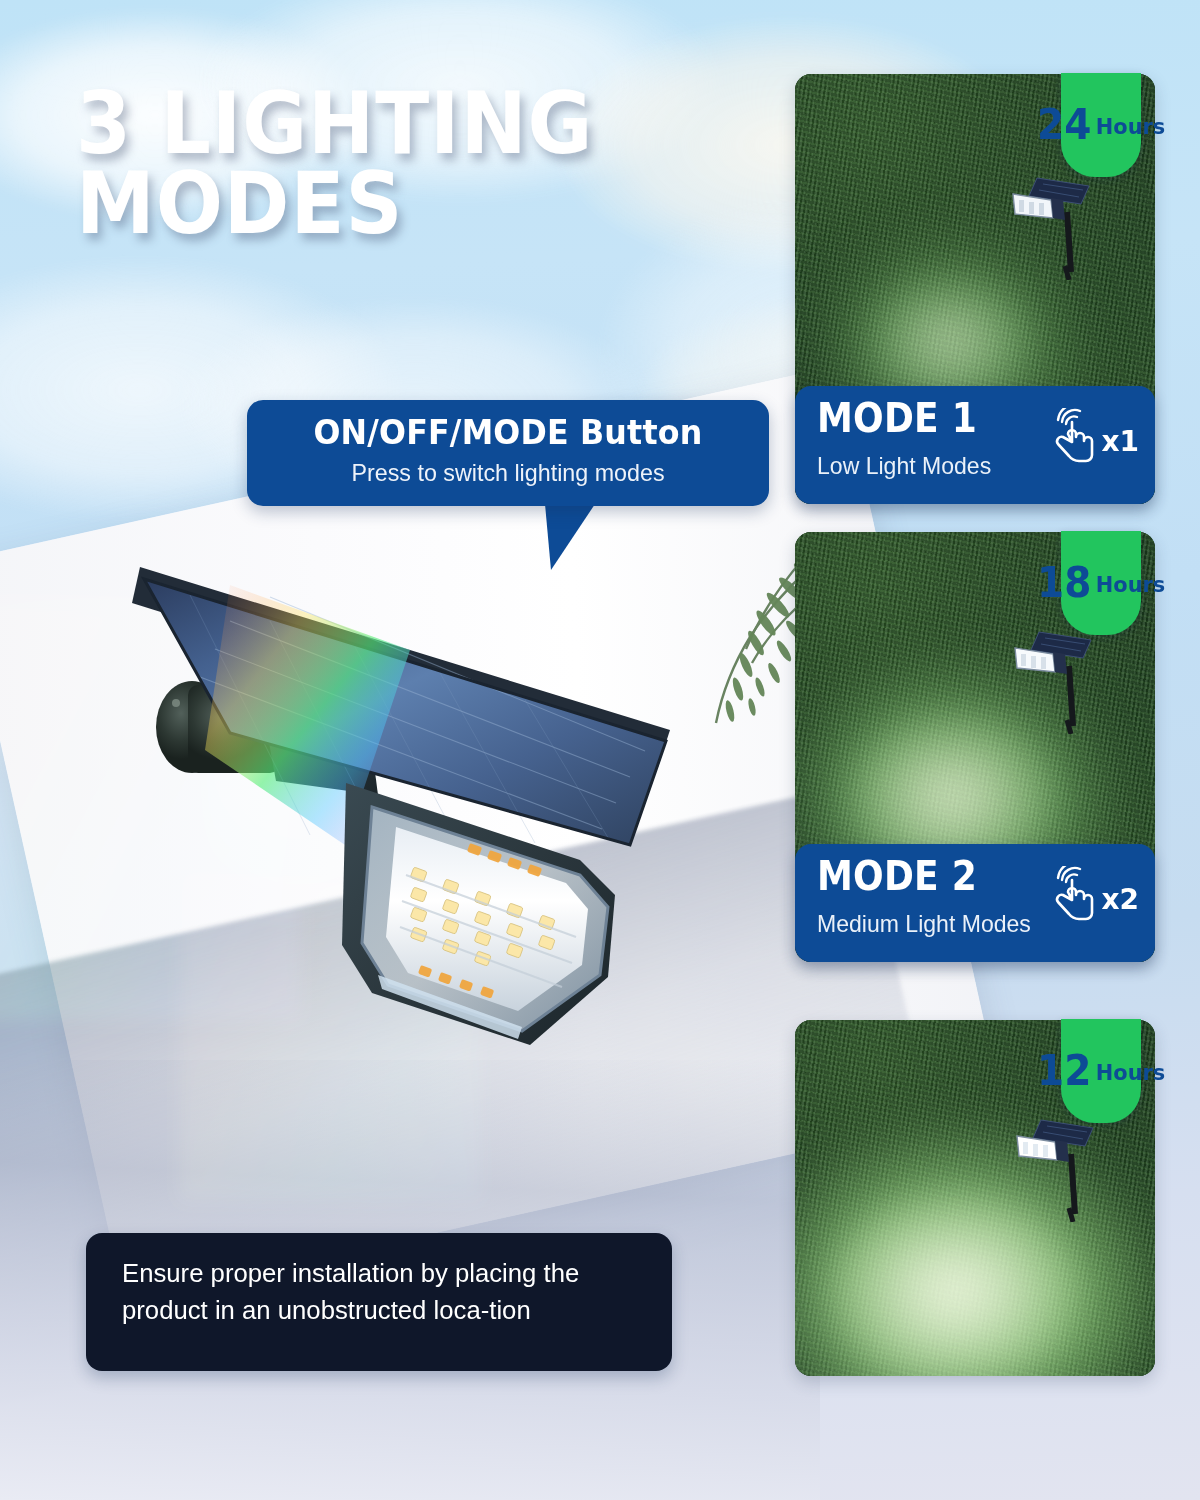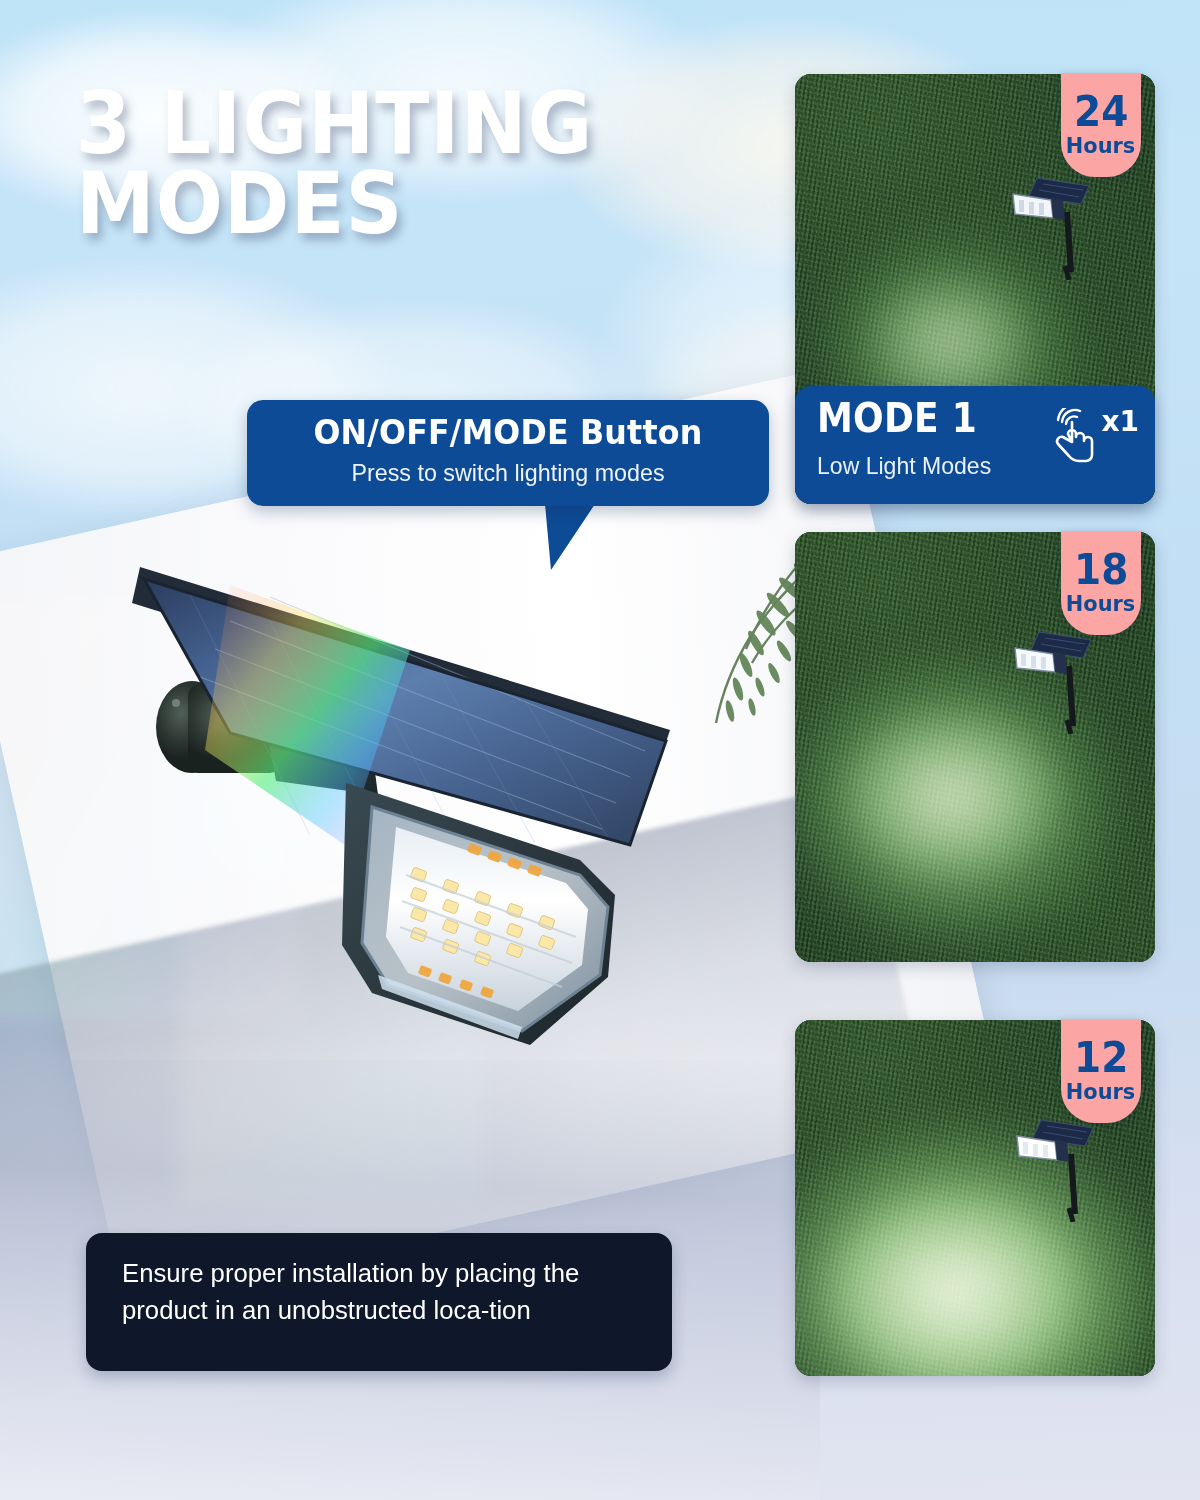--- a/index.html
+++ b/index.html
@@ -147,23 +147,23 @@
   }
   .glow-core { position:absolute; border-radius:50%; filter:blur(16px); }
   .spot-fix { position:absolute; inset:0; }
 
   
   .lamp { position:absolute; }
 
   
   .badge {
     position:absolute; right:14px; top:-1px; width:80px; height:104px;
-    background:#fca5a5;
+    background:#22c55e;
     border-radius:0 0 34px 34px;
-    display:flex; flex-direction:column; align-items:center; justify-content:center;
+    display:flex; align-items:center; justify-content:center;
     box-shadow:0 3px 9px rgba(20,40,70,.22);
     z-index:5;
   }
   .badge-num {
     font-family:"DejaVu Sans", sans-serif;
     font-weight:bold; font-size:42px; color:#0d4b96; line-height:.95;
     transform:scaleX(.93);
   }
   .badge-unit {
     font-family:"DejaVu Sans", sans-serif;
@@ -184,21 +184,21 @@
     font-weight:bold; font-size:40px; color:#fff; line-height:1;
     letter-spacing:.3px; transform:scaleX(.9); transform-origin:left top;
   }
   .strip-sub {
     position:absolute; left:22px; top:68px;
     font-size:24px; color:#eaf1f9; line-height:1;
     transform:scaleX(.96); transform-origin:left top;
   }
   .tap-wrap {
     position:absolute; right:16px; top:22px;
-    display:flex; gap:3px;
+    display:flex; align-items:flex-end; gap:3px;
   }
   .tap-count {
     font-family:"DejaVu Sans", sans-serif;
     font-weight:bold; font-size:28px; color:#fff; line-height:1; padding-bottom:8px;
   }
 </style>
 </head>
 <body>
 
 <div id="scene">
@@ -447,20 +447,35 @@
           <rect x="22" y="32" width="5" height="12"></rect>
           <rect x="32" y="33" width="5" height="12"></rect>
         </g>
       <path d="M44 28 L56 30 L58 50 L46 48 Z" fill="#24304c"></path>
     </svg>
   </div>
   <div class="badge">
     <span class="badge-num">18</span>
     <span class="badge-unit">Hours</span>
   </div>
+  <div class="strip">
+    <div class="strip-title">MODE 2</div>
+    <div class="strip-sub">Medium Light Modes</div>
+    <div class="tap-wrap">
+      <svg width="52" height="56" viewBox="0 0 52 56">
+        <g fill="none" stroke="#ffffff" stroke-width="2.4" stroke-linecap="round">
+          <path d="M20 16 a8 8 0 0 1 11 -7"></path>
+          <path d="M16 14 a13 13 0 0 1 18 -11"></path>
+          <path d="M12 12 a18 18 0 0 1 24 -15"></path>
+        </g>
+        <path d="M26 14 l0 20 M26 34 l-9 -5 a4.5 4.5 0 0 0 -5 7 l11 12 a13 13 0 0 0 10 5 l7 0 a6 6 0 0 0 6 -6 l0 -14 a4 4 0 0 0 -8 0 l0 -4 a4 4 0 0 0 -8 0 l0 -3 a4 4 0 0 0 -8 0 z" fill="none" stroke="#ffffff" stroke-width="2.6" stroke-linejoin="round" stroke-linecap="round"></path>
+      </svg>
+      <span class="tap-count">x2</span>
+    </div>
+  </div>
 </div>
 
 <div class="card card-3">
   <div class="photo">
     <div class="grass"></div>
     <div class="spot-fix">
       <div class="glow" style="left:-40px; top:110px; width:400px; height:330px;
            background:radial-gradient(ellipse at 50% 50%, rgba(238,255,220,.80) 0%, rgba(175,245,150,.48) 45%, rgba(95,180,85,0) 78%);"></div>
       <div class="glow-core" style="left:30px; top:170px; width:260px; height:200px;
            background:radial-gradient(ellipse at 50% 50%, rgba(250,255,235,.70) 0%, rgba(210,250,185,.30) 55%, rgba(0,0,0,0) 80%);"></div>

